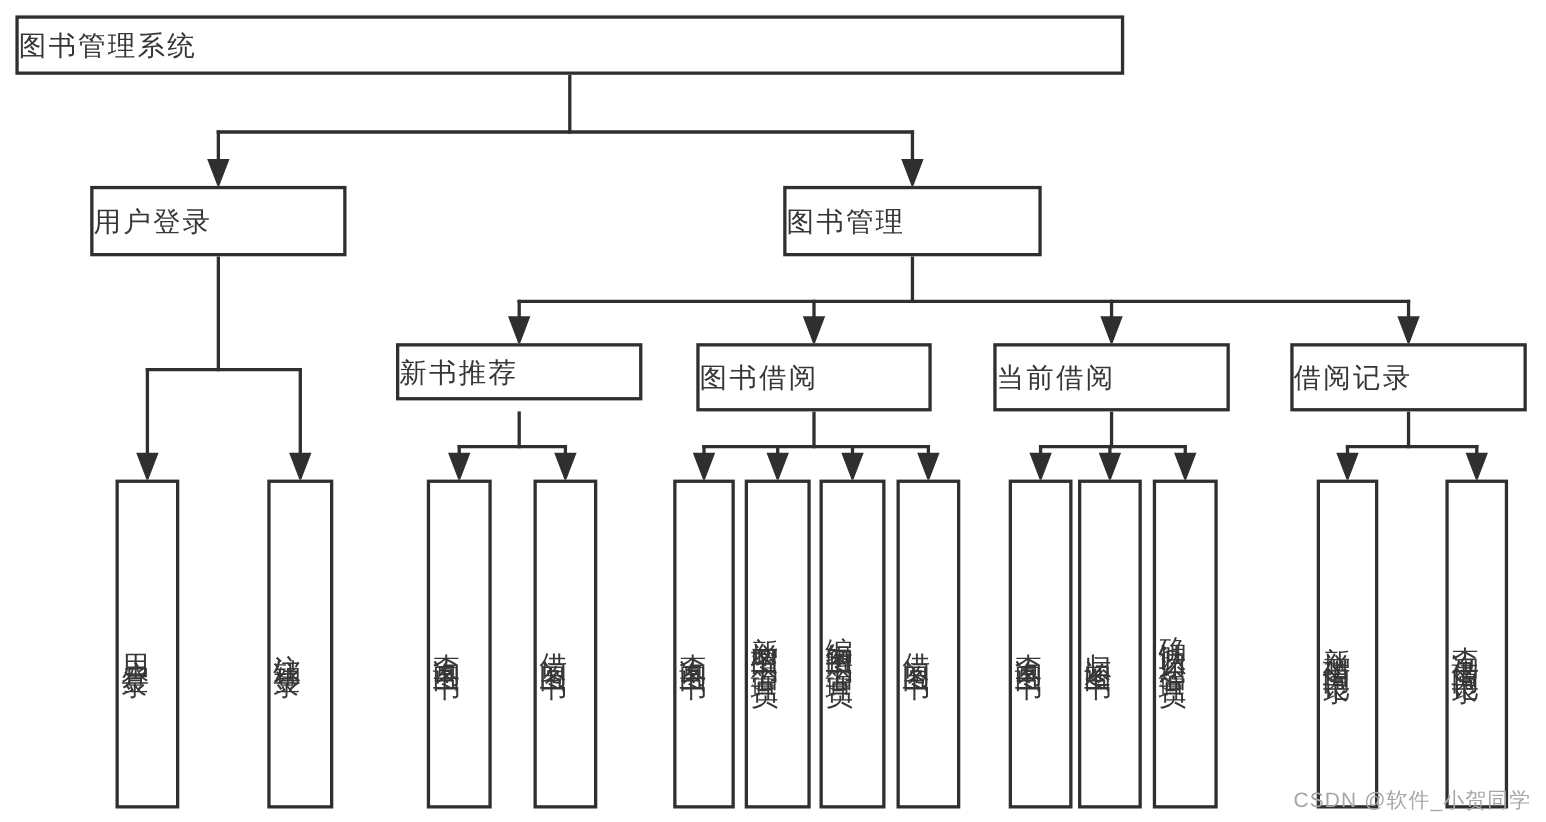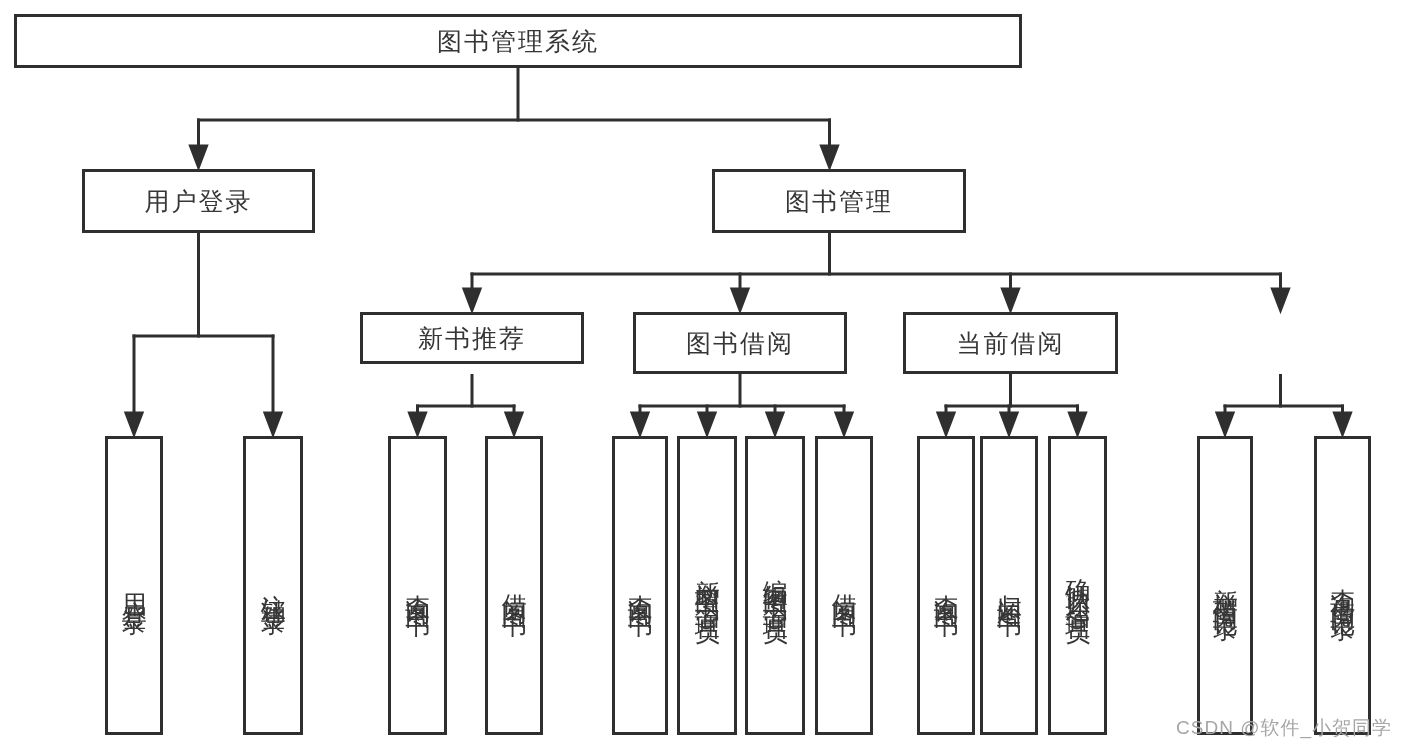--- a/index.html
+++ b/index.html
@@ -15,21 +15,21 @@
     background:var(--background);
     font-family:"Liberation Sans", sans-serif;
     overflow:hidden;
   }
   .wires{position:absolute;inset:0;width:100%;height:100%;color:var(--line);}
   .node{
     position:absolute;
     box-sizing:border-box;
     border:3px solid var(--line);
     background:#fff;
-    display:flex;align-items:center;justify-content:center;
+    display:flex;align-items:center;justify-content:flex-start;
     color:var(--text);
     font-size:25px;
     letter-spacing:2px;
     text-align:center;
     z-index:2;
   }
   .node.v span{
     writing-mode:vertical-rl;
     text-orientation:mixed;
     letter-spacing:6px;
@@ -127,33 +127,36 @@
     </g>
   </svg>
 
   <div class="node h" style="left:14px;top:14px;width:1008px;height:54px">
     <span>图书管理系统</span>
   </div>
 
   <div class="node h" style="left:82px;top:169px;width:233px;height:64px">
     <span>用户登录</span>
   </div>
-  <div class="node h" style="left:712px;top:169px;width:254px;height:64px">
+  <div class="node h" style="left:712px;top:169px;width:235px;height:64px">
     <span>图书管理</span>
   </div>
 
   <div class="node h" style="left:360px;top:312px;width:224px;height:52px">
     <span>新书推荐</span>
   </div>
   <div class="node h" style="left:633px;top:312px;width:214px;height:62px">
     <span>图书借阅</span>
   </div>
   <div class="node h" style="left:903px;top:312px;width:215px;height:62px">
     <span>当前借阅</span>
   </div>
+  <div class="node h" style="left:1173px;top:312px;width:215px;height:62px">
+    <span>借阅记录</span>
+  </div>
 
   <div class="node v" style="left:105px;top:436px;width:58px;height:299px">
     <span>用户登录</span>
   </div>
   <div class="node v" style="left:243px;top:436px;width:60px;height:299px">
     <span>注销登录</span>
   </div>
 
   <div class="node v" style="left:388px;top:436px;width:59px;height:299px">
     <span>查询图书</span>

